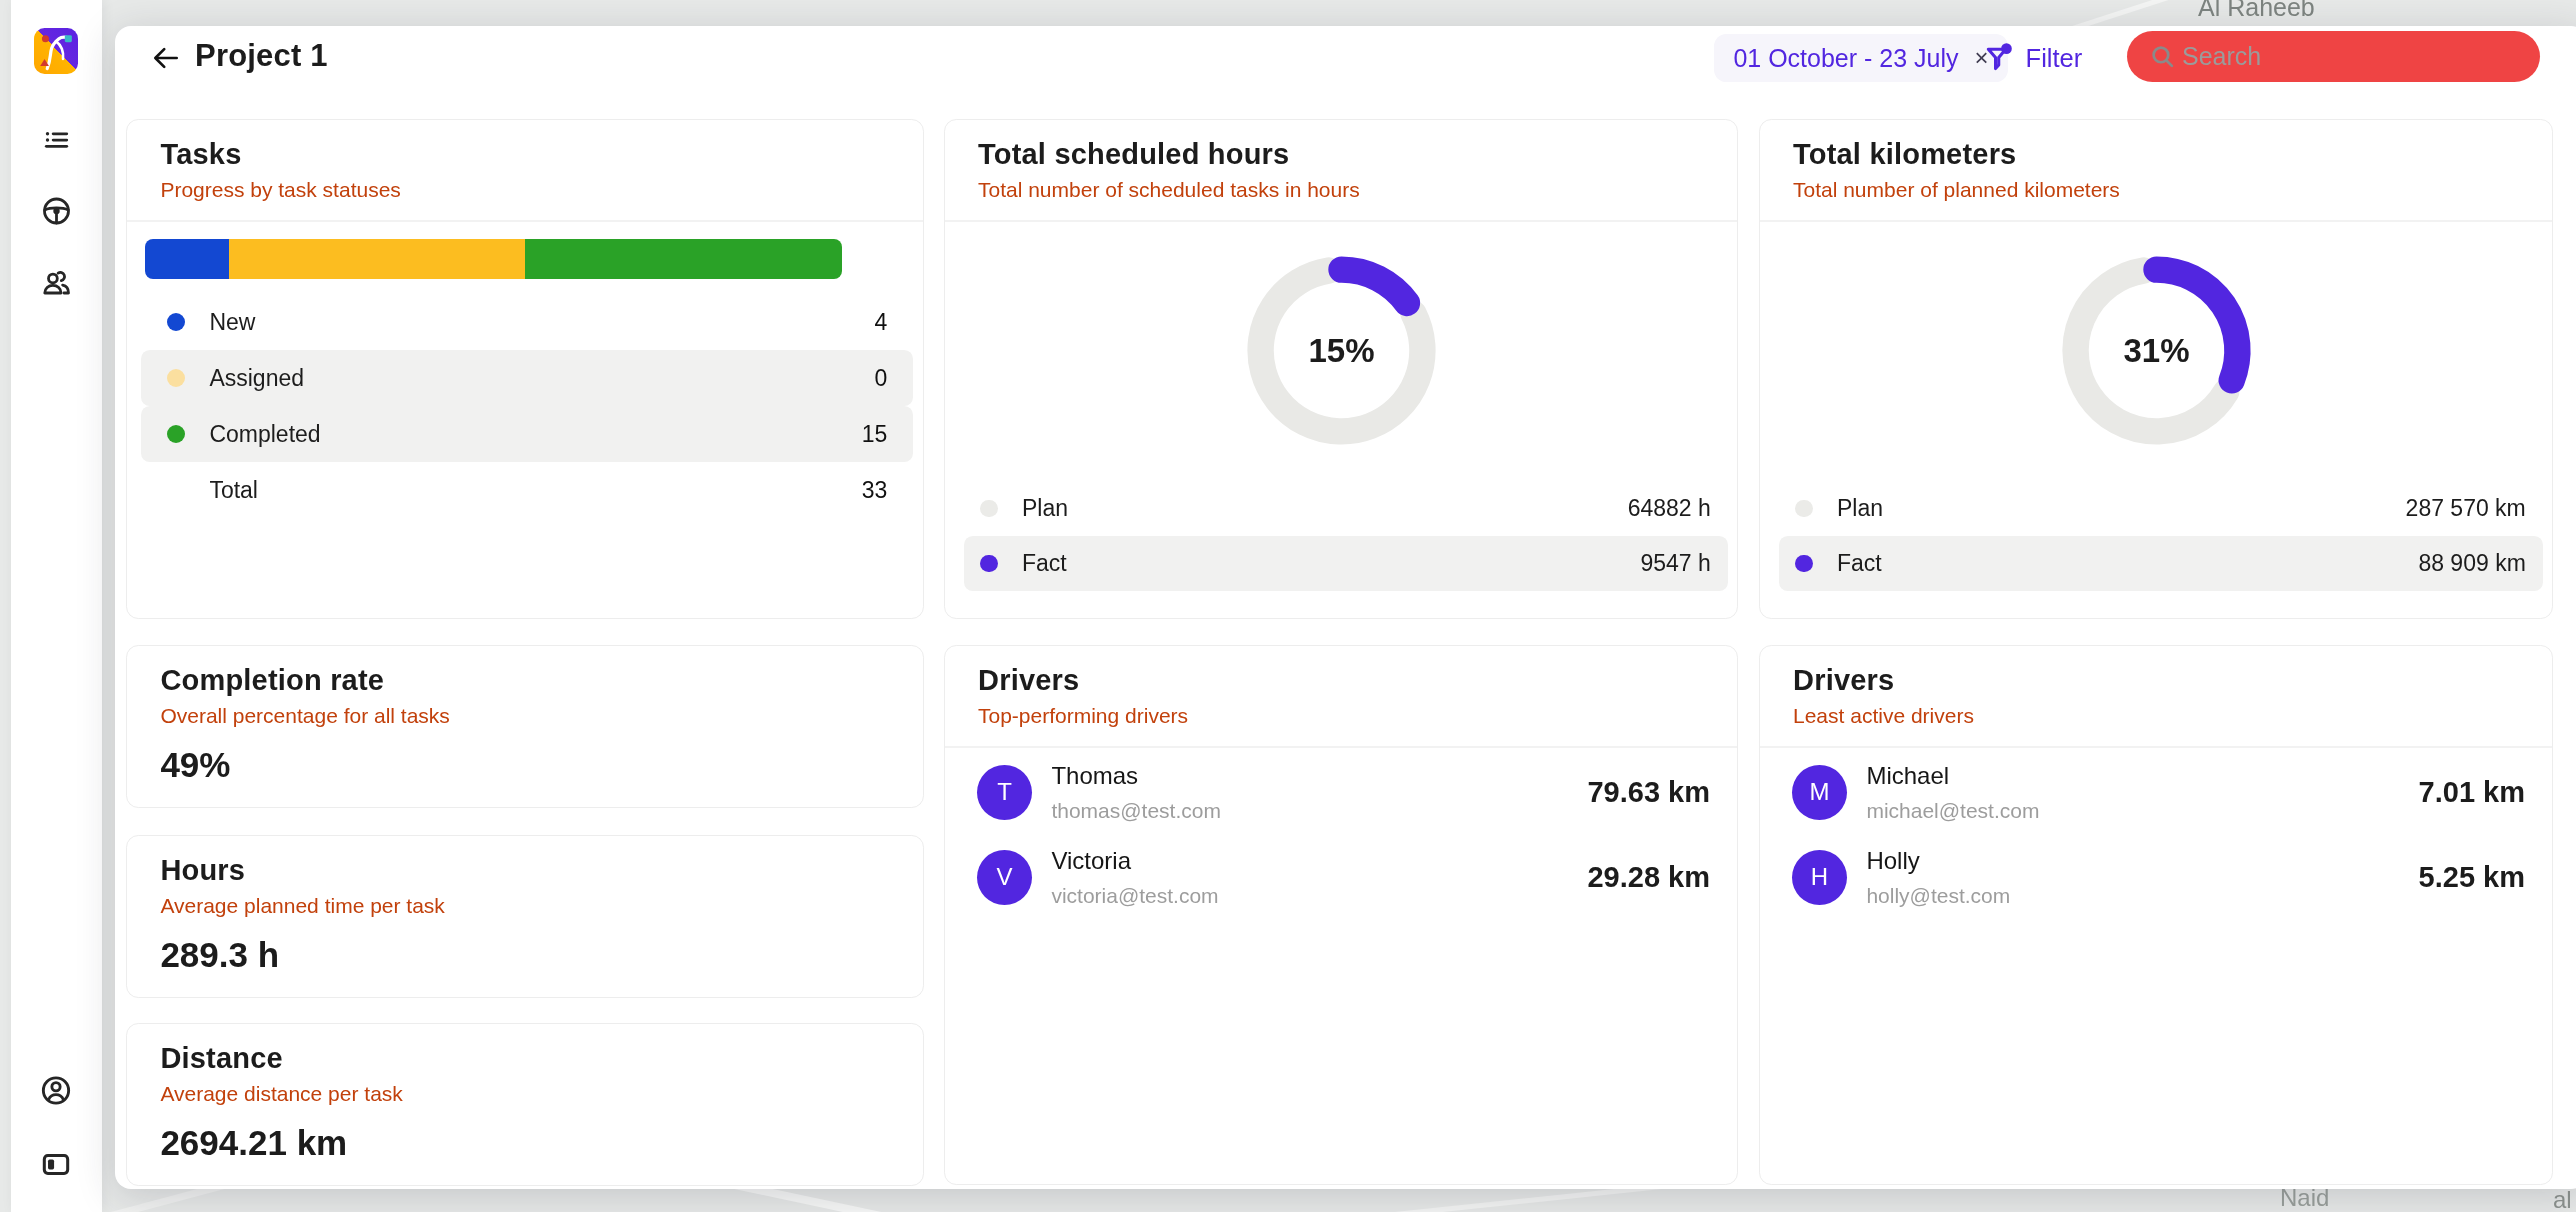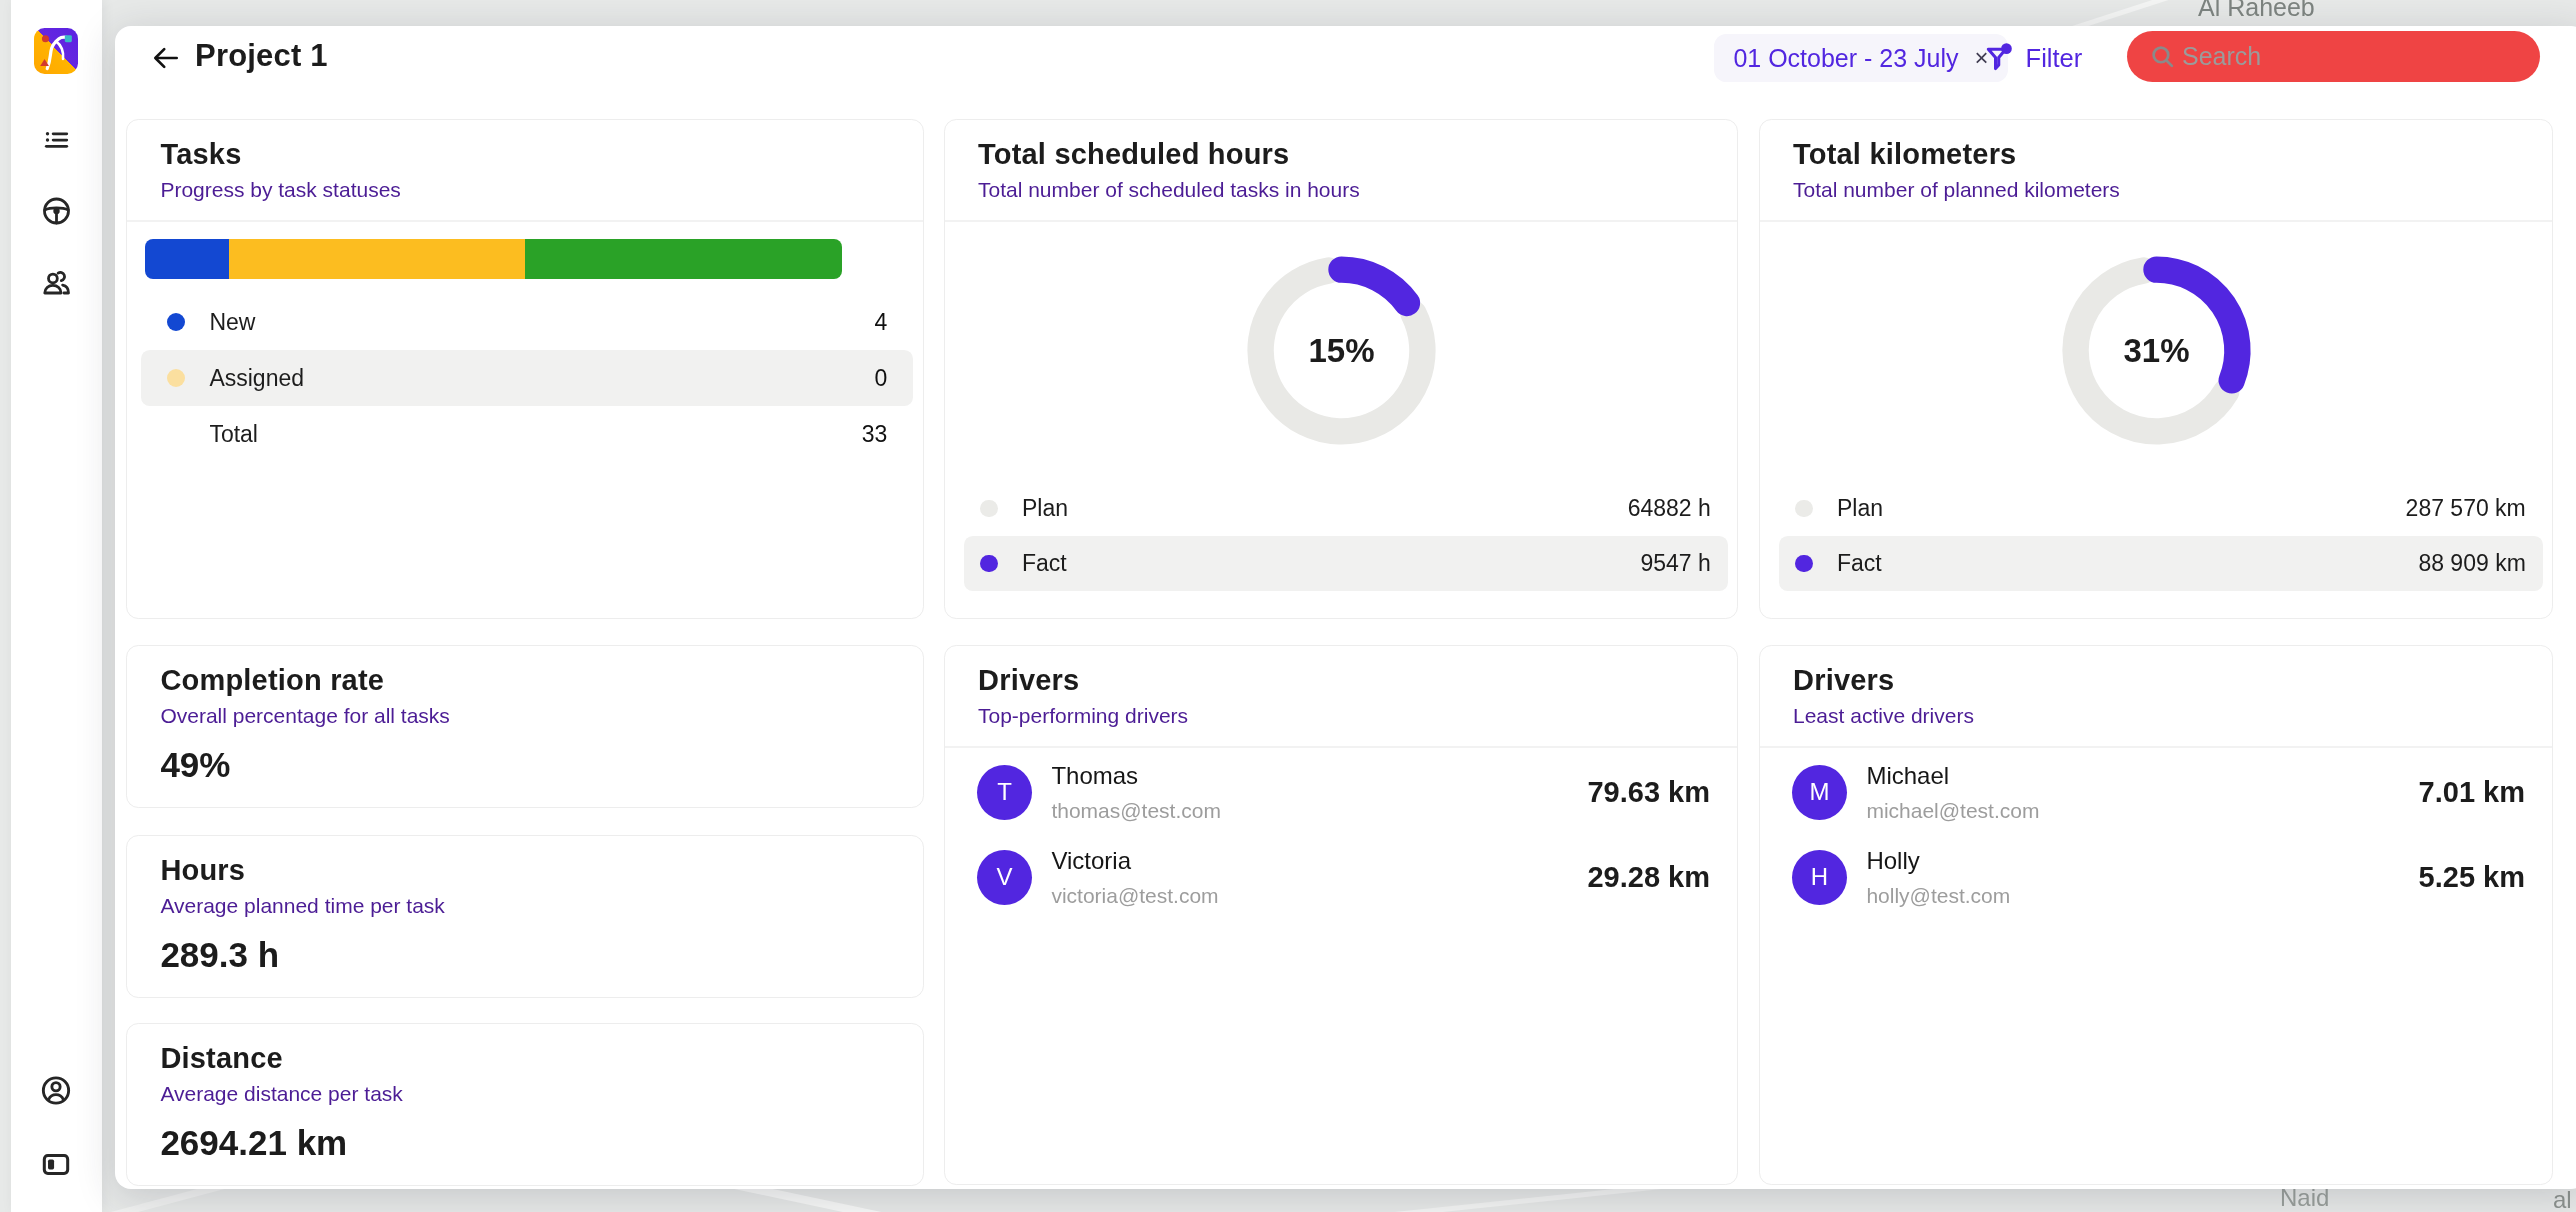--- a/index.html
+++ b/index.html
@@ -44,21 +44,21 @@
     border-radius:25.5px;display:flex;align-items:center;padding:0 3.5px 0 23px;box-sizing:border-box;gap:5px;
   }
   .search input{
     border:none;outline:none;background:transparent;font-size:25px;flex:1;
     font-family:"Liberation Sans","DejaVu Sans",sans-serif;color:#333;
   }
   .search input::placeholder{color:#9b9b9b;}
   
   .card{position:absolute;background:#fff;border:1.8px solid #ededed;border-radius:12.3px;box-sizing:border-box;}
   .card-title{position:absolute;left:33px;top:17.6px;font-size:29px;font-weight:600;letter-spacing:0.2px;}
-  .card-sub{position:absolute;left:33px;top:58px;font-size:21px;color:#4c1d95;}
+  .card-sub{position:absolute;left:33px;top:58px;font-size:21px;color:#c2410c;}
   .card-divider{position:absolute;left:0;right:0;top:100px;height:1.8px;background:#f2f2f2;}
   .big-stat{position:absolute;left:33px;top:99px;font-size:35px;font-weight:700;}
   
   .stackbar{position:absolute;left:17.6px;top:119px;width:697px;height:40px;border-radius:8px;overflow:hidden;display:flex;}
   .stackbar .seg{height:100%;}
   .legend{position:absolute;left:14px;top:174px;width:772px;}
   .legend-row{height:56px;display:flex;align-items:center;border-radius:8.8px;padding:0 26px 0 25.5px;box-sizing:border-box;}
   .legend-row.alt{background:#f1f1f0;}
   .dot{width:18.5px;height:18.5px;border-radius:50%;flex:0 0 auto;}
   .dot.spacer{background:transparent;}
@@ -205,20 +205,25 @@
       <div class="legend-row">
         <span class="dot" style="background: rgb(19, 72, 210);"></span>
         <span class="legend-label">New</span>
         <span class="legend-val">4</span>
       </div>
       <div class="legend-row alt">
         <span class="dot" style="background: rgb(251, 223, 159);"></span>
         <span class="legend-label">Assigned</span>
         <span class="legend-val">0</span>
       </div>
+      <div class="legend-row alt">
+        <span class="dot" style="background: rgb(42, 162, 39);"></span>
+        <span class="legend-label">Completed</span>
+        <span class="legend-val">15</span>
+      </div>
       <div class="legend-row">
         <span class="dot spacer"></span>
         <span class="legend-label">Total</span>
         <span class="legend-val">33</span>
       </div>
     </div>
   </div>
 
   <div class="card" style="left:829px;top:93px;width:794px;height:500px;">
     <div class="card-title">Total scheduled hours</div>

